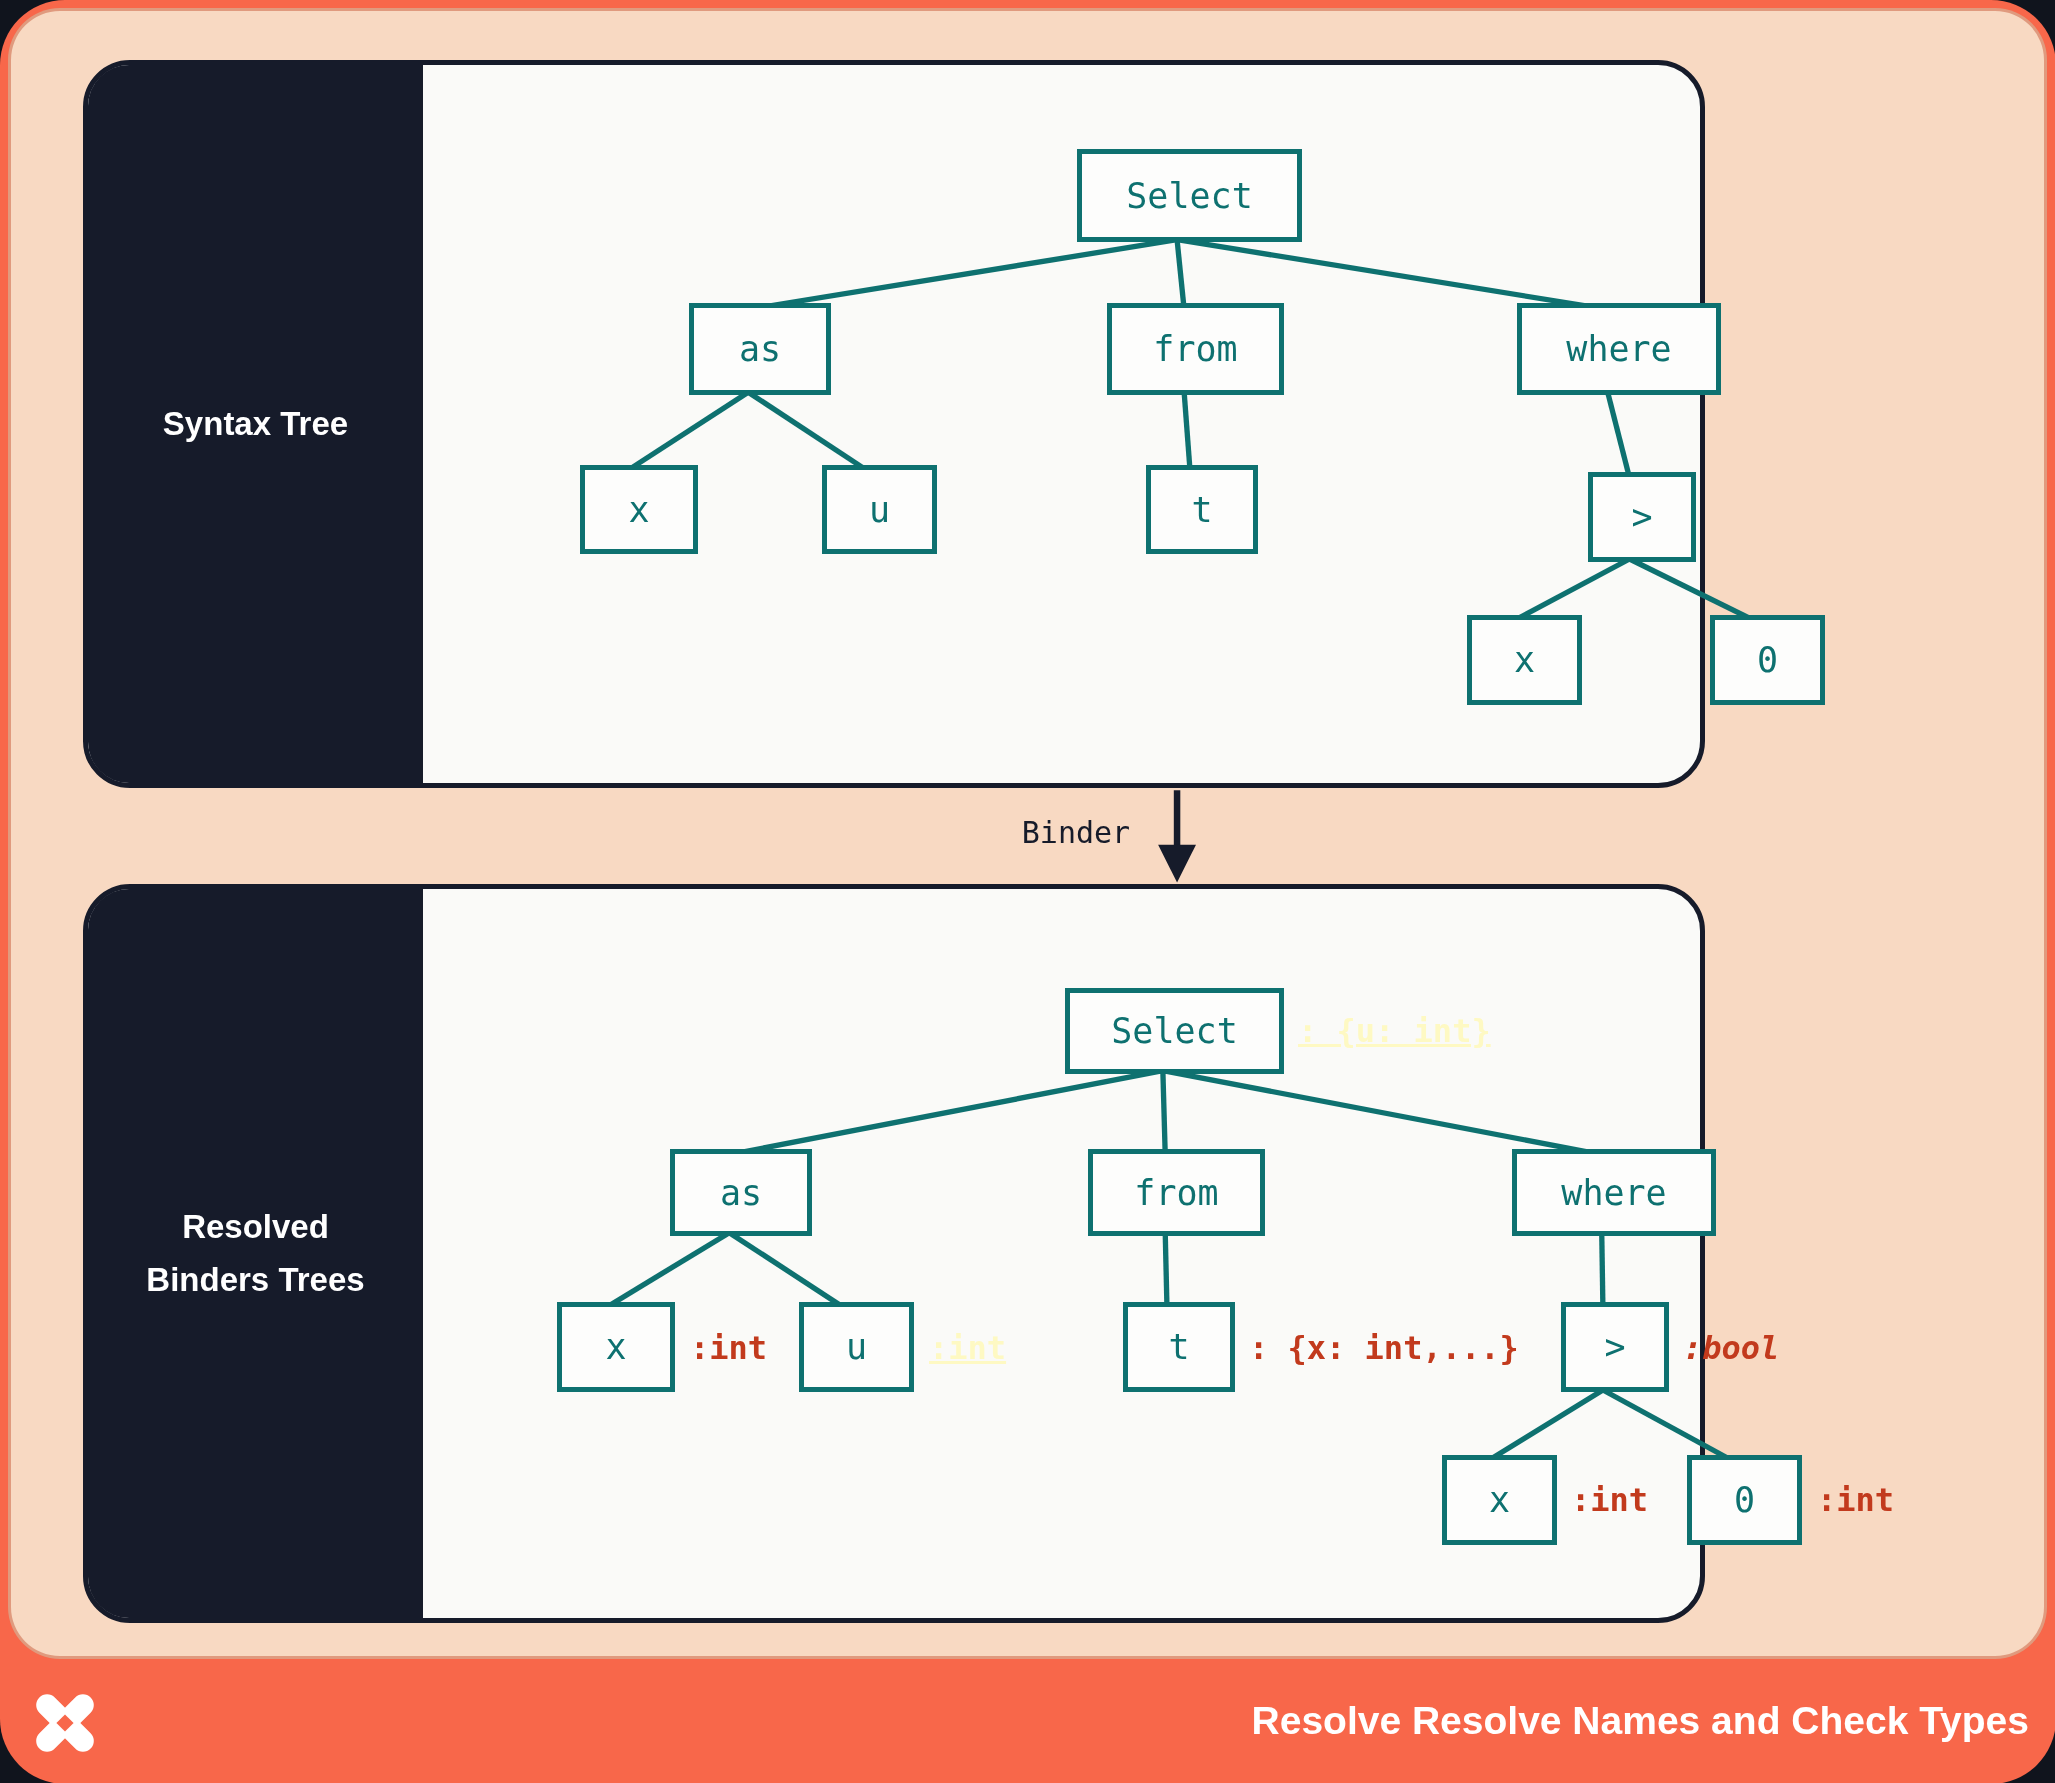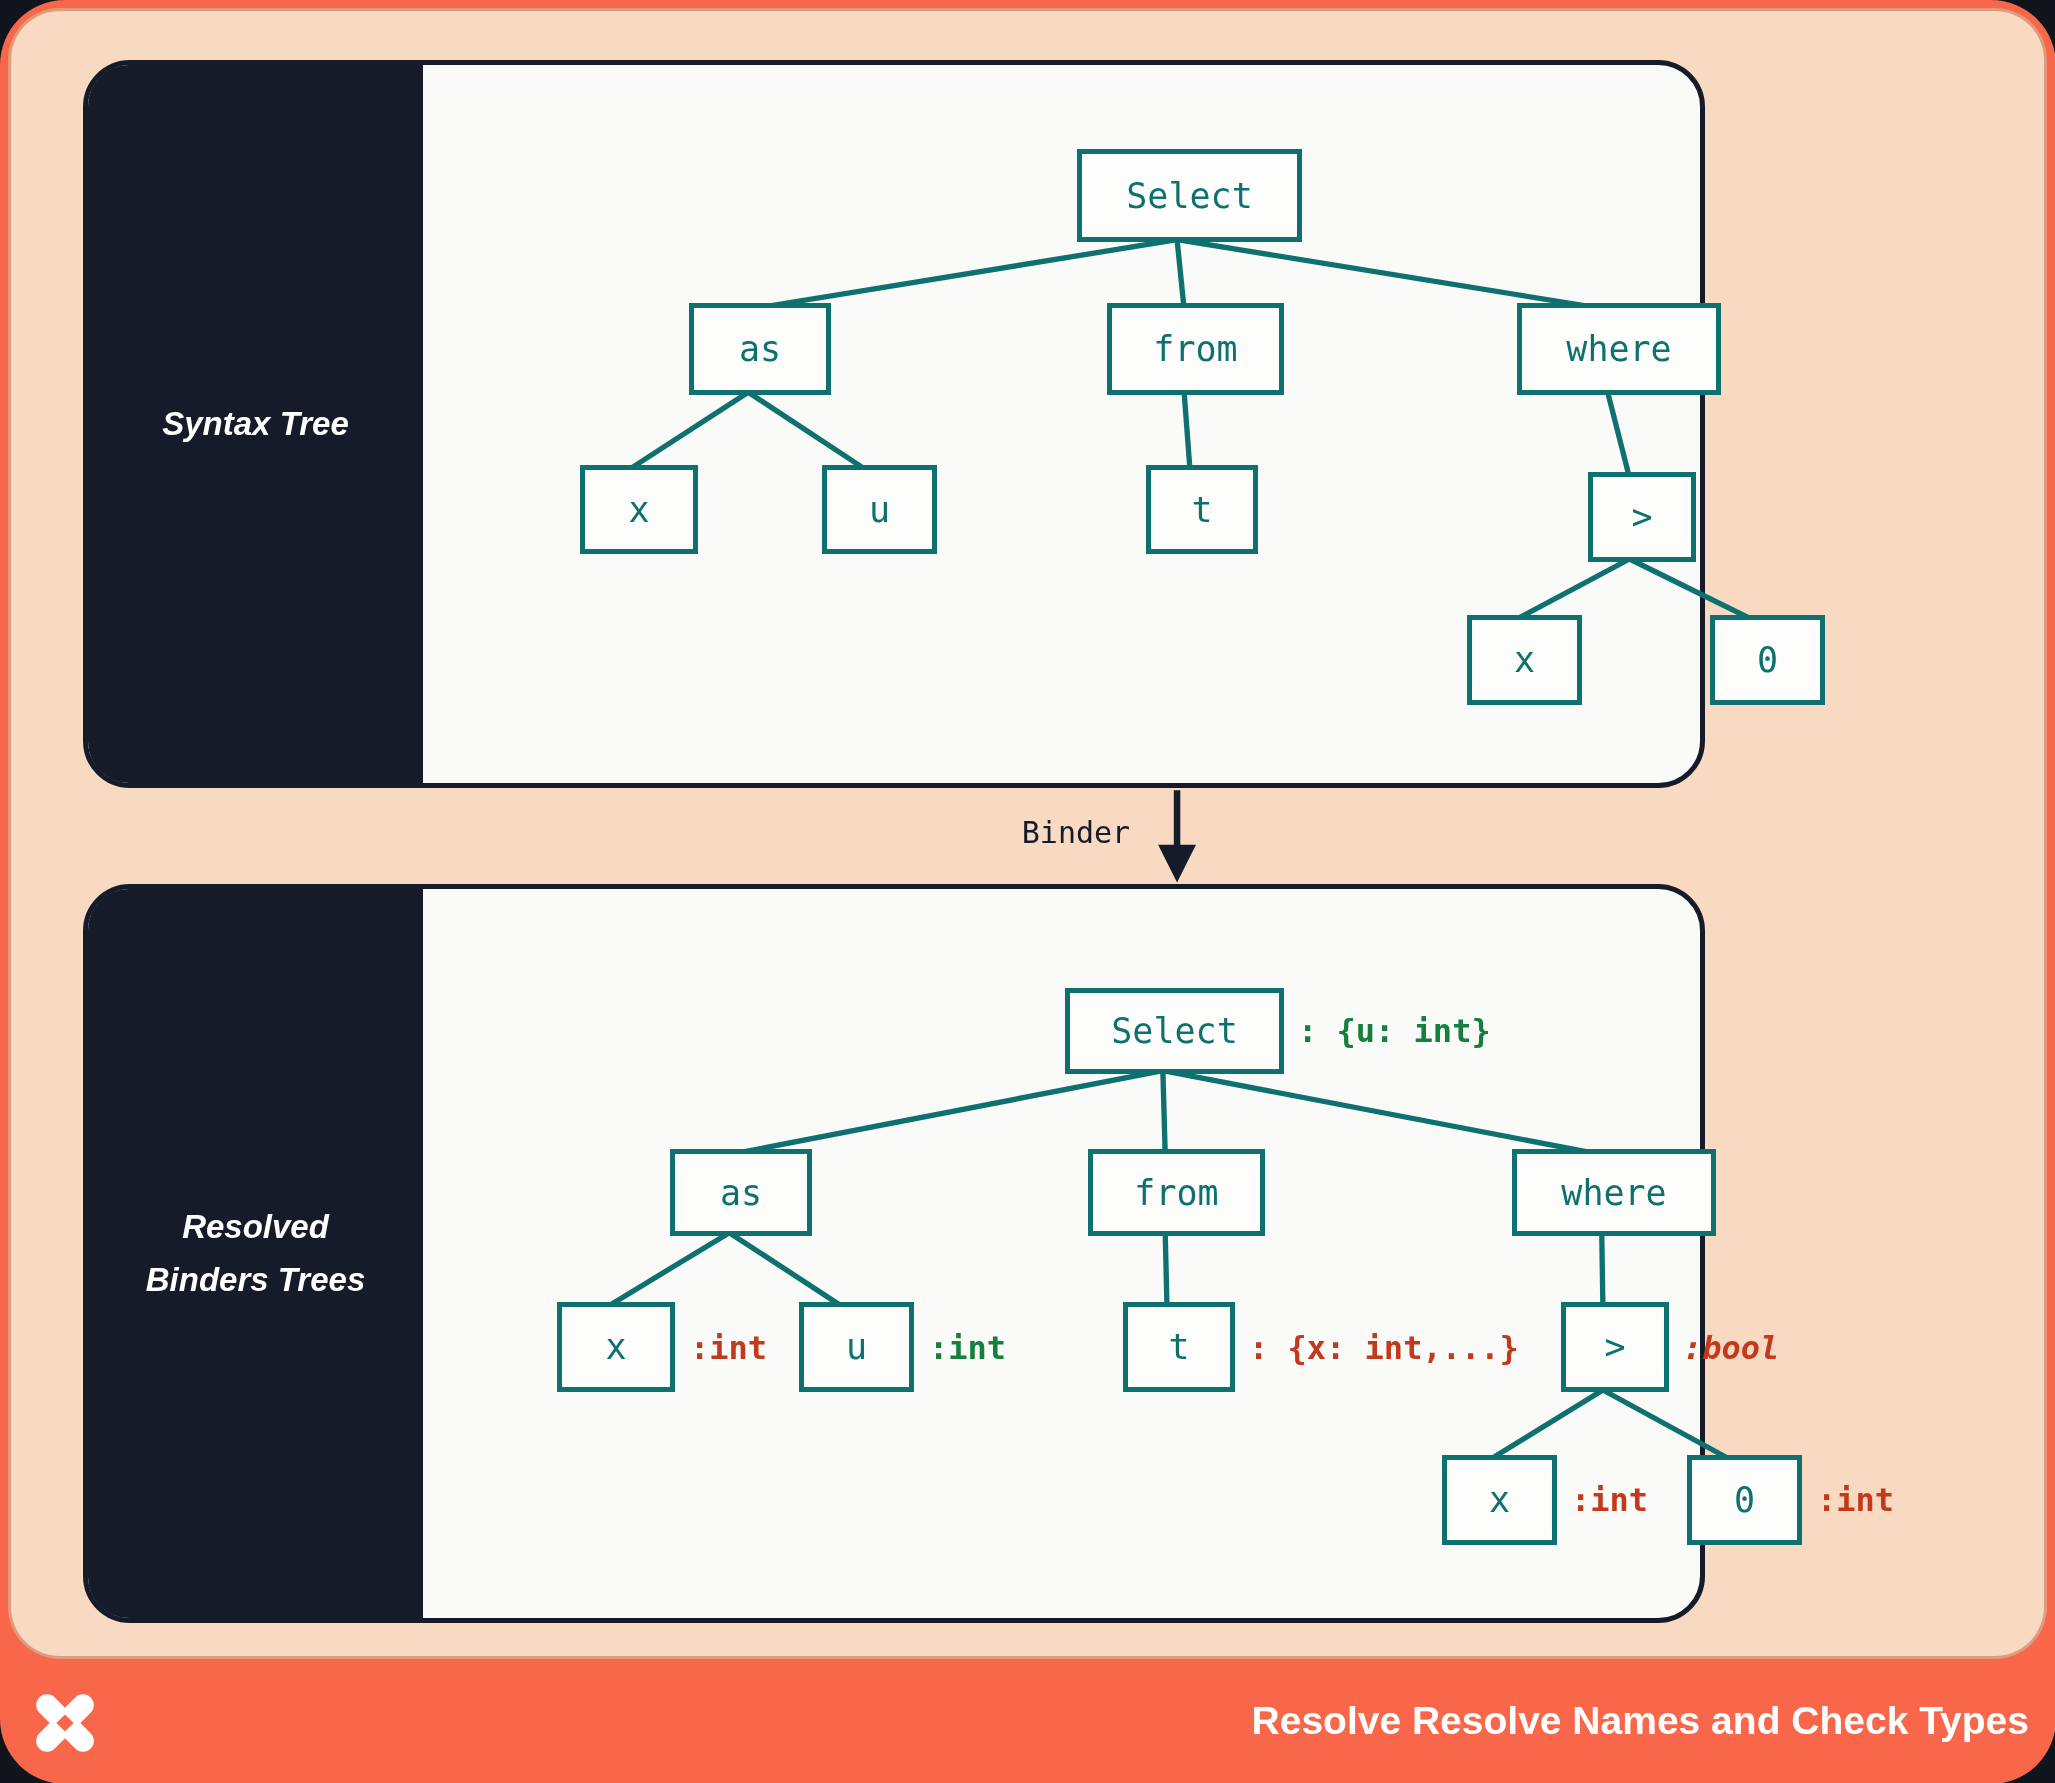--- a/index.html
+++ b/index.html
@@ -9,21 +9,21 @@
     font-family:"Liberation Sans", sans-serif;
   }
   .frame{position:absolute;inset:0;border-radius:65px;background:#f8674a;}
   .peach{
     position:absolute;left:8.3px;top:8.3px;width:2039px;height:1651px;
     box-sizing:border-box;border-radius:52px;background:#f8d9c2;
     border:3px solid rgba(196,77,44,.45);
   }
   .panel{
     position:absolute;left:83px;width:1622px;box-sizing:border-box;
-    background:#fafaf8;border:5.3px solid #161b2a;border-radius:47px;font-style:italic;
+    background:#fafaf8;border:5.3px solid #161b2a;border-radius:47px;
   }
   #panel-syntax{top:60px;height:728px;}
   #panel-resolved{top:884px;height:739px;}
   .sidebar{
     position:absolute;left:0;top:0;bottom:0;width:335px;
     background:#161b2a;border-radius:41px 0 0 41px;
     display:flex;flex-direction:column;align-items:center;justify-content:center;
     color:#ffffff;font-weight:bold;font-size:33px;line-height:1.58;text-align:center;
   }
   #edges{position:absolute;left:0;top:0;z-index:5;}
@@ -34,21 +34,21 @@
     display:flex;align-items:center;justify-content:center;
     font-family:"DejaVu Sans Mono", monospace;font-size:35px;color:#0e7170;
     white-space:pre;
   }
   .annotation{
     position:absolute;transform:translateY(-50%);
     font-family:"DejaVu Sans Mono", monospace;font-weight:bold;font-size:32px;
     white-space:pre;z-index:7;
   }
   .annotation.red{color:#c23a1d;}
-  .annotation.dark{color:#15803d;}
+  .annotation.dark{color:#fef9c3;text-decoration:underline;}
   .binder-label{
     position:absolute;left:1005px;top:815px;width:142px;text-align:center;
     font-family:"DejaVu Sans Mono", monospace;font-size:30px;color:#161b2a;z-index:8;
   }
   #binder-arrow{position:absolute;left:0;top:0;z-index:8;}
   .footer-title{
     position:absolute;right:27px;top:1699px;
     font-size:39px;font-weight:bold;color:#ffffff;z-index:9;
   }
   .logo{position:absolute;left:33px;top:1691px;width:64px;height:64px;z-index:9;}

